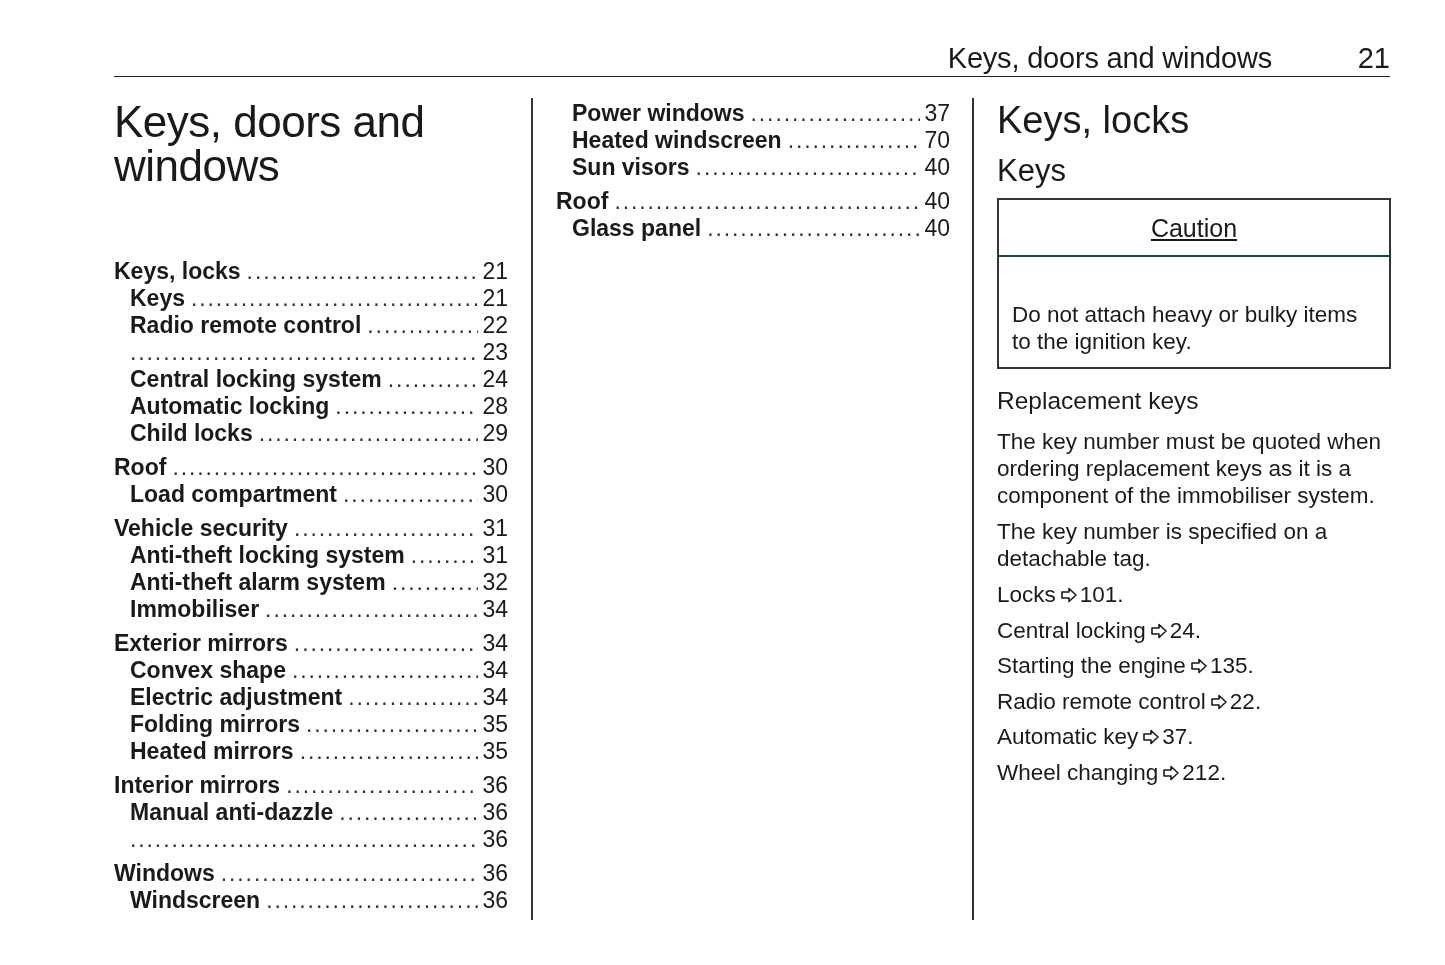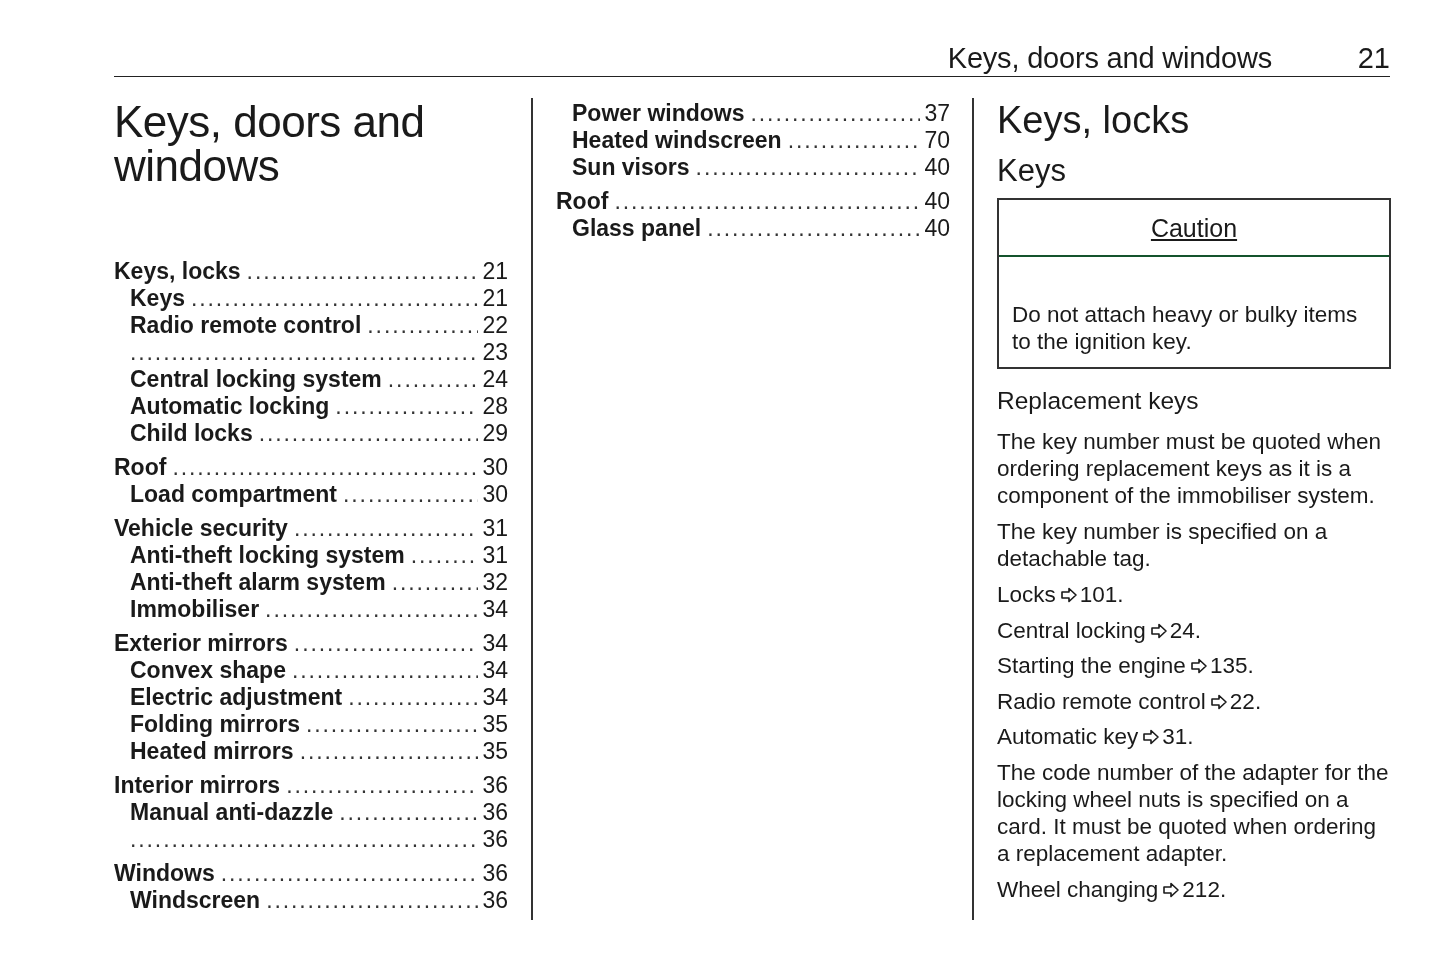--- a/index.html
+++ b/index.html
@@ -252,22 +252,21 @@
             <path d="M2 5 H9 V1.5 L16 8 L9 14.5 V11 H2 Z" fill="none" stroke="#1a1a1a" stroke-width="1.6" stroke-linejoin="round"></path>
           </svg></span><span>24.</span></div>
       <div class="xref"><span>Starting the engine</span><span class="arrow"><svg width="18" height="16" viewBox="0 0 18 16">
             <path d="M2 5 H9 V1.5 L16 8 L9 14.5 V11 H2 Z" fill="none" stroke="#1a1a1a" stroke-width="1.6" stroke-linejoin="round"></path>
           </svg></span><span>135.</span></div>
       <div class="xref"><span>Radio remote control</span><span class="arrow"><svg width="18" height="16" viewBox="0 0 18 16">
             <path d="M2 5 H9 V1.5 L16 8 L9 14.5 V11 H2 Z" fill="none" stroke="#1a1a1a" stroke-width="1.6" stroke-linejoin="round"></path>
           </svg></span><span>22.</span></div>
       <div class="xref"><span>Automatic key</span><span class="arrow"><svg width="18" height="16" viewBox="0 0 18 16">
             <path d="M2 5 H9 V1.5 L16 8 L9 14.5 V11 H2 Z" fill="none" stroke="#1a1a1a" stroke-width="1.6" stroke-linejoin="round"></path>
-          </svg></span><span>31.</span></div>
-    </div>
-
-  <div class="para">The code number of the adapter for the locking wheel nuts is specified on a card. It must be quoted when ordering a replacement adapter.</div>
+          </svg></span><span>37.</span></div>
+    </div>
+
   <div class="xref">
     <span>Wheel changing</span><span class="arrow"><svg width="18" height="16" viewBox="0 0 18 16">
           <path d="M2 5 H9 V1.5 L16 8 L9 14.5 V11 H2 Z" fill="none" stroke="#1a1a1a" stroke-width="1.6" stroke-linejoin="round"></path>
         </svg></span><span>212.</span>
   </div>
 </div>
 
 </body></html>

